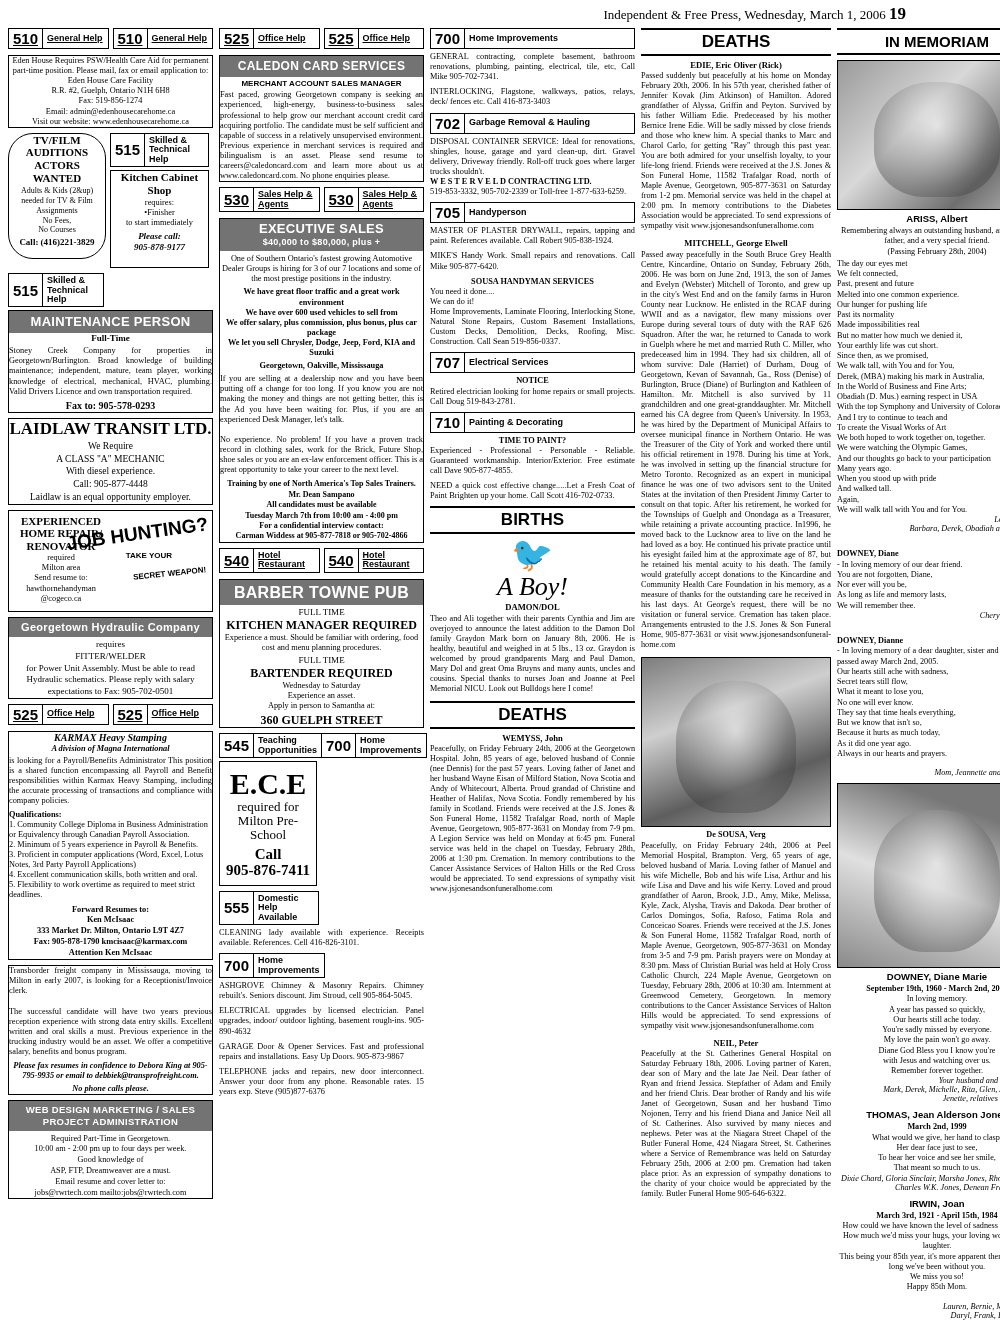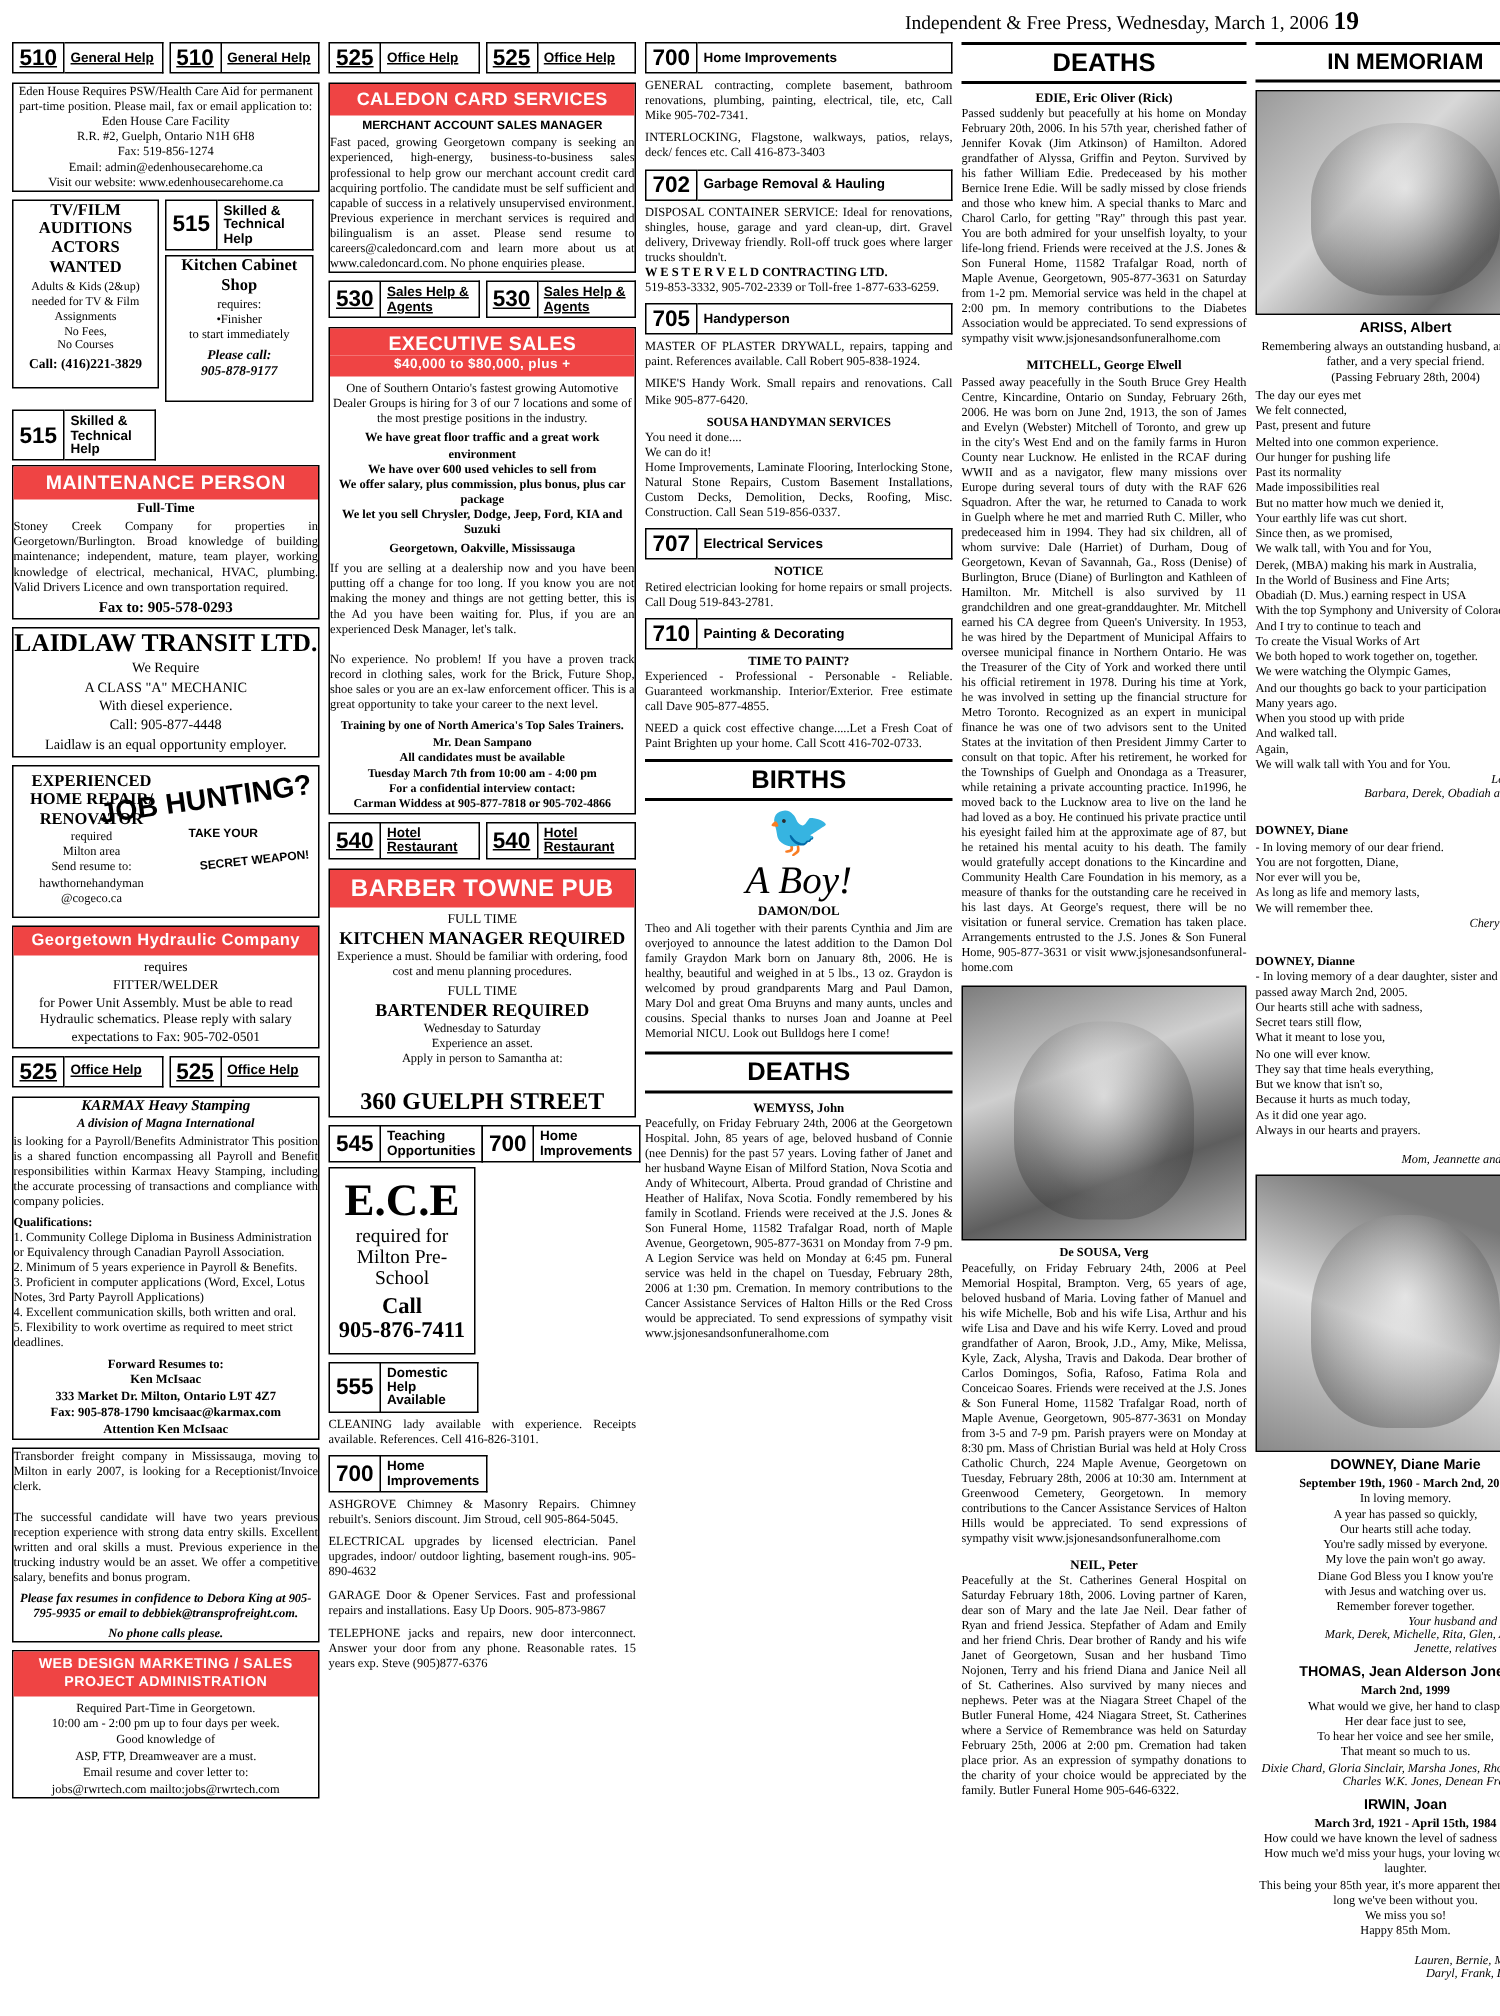--- a/index.html
+++ b/index.html
@@ -15,21 +15,21 @@
   .hdr .num{border:1px solid #000;font-family:"Liberation Sans",sans-serif;font-weight:bold;font-size:15px;padding:2px 4px;line-height:1;display:flex;align-items:center;}
   .hdr .cat{border:1px solid #000;border-left:none;font-family:"Liberation Sans",sans-serif;font-size:9px;font-weight:bold;padding:2px 4px;display:flex;align-items:center;flex:1;line-height:1.05;}
   .twohdr{display:flex;gap:4px;margin-bottom:3px;text-decoration:underline;}
   .twohdr>div{flex:1;display:flex;}
   .ad{border:1px solid #000;padding:0;margin-bottom:5px;font-size:8.3px;line-height:1.22;box-sizing:border-box;}
   .ad.noborder{border:none;}
   .ctr{text-align:center;}
   .just{text-align:justify;}
   .b{font-weight:bold;}
   .sans{font-family:"Liberation Sans",sans-serif;}
-  .title-bar{background:#ef4444;color:#fff;font-family:"Liberation Sans",sans-serif;font-weight:bold;text-align:center;font-size:13px;padding:3px 0;letter-spacing:.3px;}
+  .title-bar{background:#737373;color:#fff;font-family:"Liberation Sans",sans-serif;font-weight:bold;text-align:center;font-size:13px;padding:3px 0;letter-spacing:.3px;}
   .bigger{font-size:17px;font-weight:bold;}
   .huge{font-size:30px;font-weight:bold;line-height:1.05;}
   .deathhdr{font-family:"Liberation Sans",sans-serif;font-weight:bold;font-size:17px;text-align:center;border-top:2px solid #000;border-bottom:2px solid #000;padding:2px 0;margin:0 0 4px 0;}
   .memhdr{font-family:"Liberation Sans",sans-serif;font-weight:bold;font-size:15px;text-align:center;border-top:2px solid #000;border-bottom:2px solid #000;padding:3px 0;margin:0 0 5px 0;}
   .obit{font-size:8.2px;line-height:1.22;text-align:justify;margin-bottom:7px;}
   .obit .nm{font-weight:bold;text-align:center;display:block;font-size:8.6px;margin-bottom:1px;}
   .photo{width:100%;height:150px;background:linear-gradient(135deg,#9a9a9a,#d8d8d8 40%,#6f6f6f 75%,#bdbdbd);border:1px solid #000;box-sizing:border-box;margin-bottom:3px;position:relative;overflow:hidden;}
   .photo.p2{height:170px;background:linear-gradient(160deg,#7d7d7d,#cfcfcf 35%,#5e5e5e 70%,#b4b4b4);}
   .photo.p3{height:185px;background:linear-gradient(20deg,#8a8a8a,#e0e0e0 45%,#777 80%);}
   .photo:after{content:"";position:absolute;left:18%;top:14%;width:64%;height:78%;border-radius:46% 46% 40% 40%;background:radial-gradient(ellipse at 50% 38%,rgba(255,255,255,.55),rgba(80,80,80,.25) 60%,rgba(30,30,30,.45));}
@@ -75,21 +75,21 @@
 
       <div class="ad ctr" style="white-space:pre-line">Eden House Requires PSW/Health Care Aid for permanent part-time position. Please mail, fax or email application to:
 Eden House Care Facility
 R.R. #2, Guelph, Ontario  N1H 6H8
 Fax: 519-856-1274
 Email: admin@edenhousecarehome.ca
 Visit our website: www.edenhousecarehome.ca</div>
 
       <div style="display:flex;gap:4px;">
         <div style="width:98px;">
-          <div class="ad ctr" style="height:126px;">
+          <div class="ad ctr" style="height:126px;border-radius:25px;">
             <div class="b" style="font-size:11px;line-height:1.15;white-space:pre-line">TV/FILM AUDITIONS ACTORS WANTED</div>
             <div style="font-size:8px;white-space:pre-line;margin-top:2px">Adults &amp; Kids (2&amp;up) needed for TV &amp; Film Assignments
 No Fees,
 No Courses</div>
             <div class="b" style="font-size:9px;margin-top:2px">Call: (416)221-3829</div>
           </div>
         </div>
         <div style="width:99px;">
           <div class="hdr">
               <div class="num">515</div>
@@ -274,21 +274,21 @@
       <div class="ad ctr">
         <div class="title-bar" style="font-size:16px">BARBER TOWNE PUB</div>
         <div style="font-size:9px;margin-top:2px">FULL TIME</div>
         <div class="b" style="font-size:12px">KITCHEN  MANAGER REQUIRED</div>
         <div style="font-size:8.3px">Experience a must. Should be familiar with ordering, food cost and menu planning procedures.</div>
         <div style="font-size:9px;margin-top:2px">FULL TIME</div>
         <div class="b" style="font-size:12px">BARTENDER REQUIRED</div>
         <div style="font-size:8.3px;white-space:pre-line">Wednesday to Saturday
 Experience an asset.
 Apply in person to Samantha at:</div>
-        <div class="b" style="font-size:16px;margin-top:14px">360 GUELPH STREET</div>
+        <div class="b" style="font-size:12px;margin-top:2px">360 GUELPH STREET</div>
       </div>
 
       <div style="display:flex;gap:4px;">
         <div style="width:98px;">
           <div class="hdr">
               <div class="num">545</div>
               <div class="cat">Teaching Opportunities</div>
             </div>
           <div class="ecebox">
             <div class="huge">E.C.E</div>

